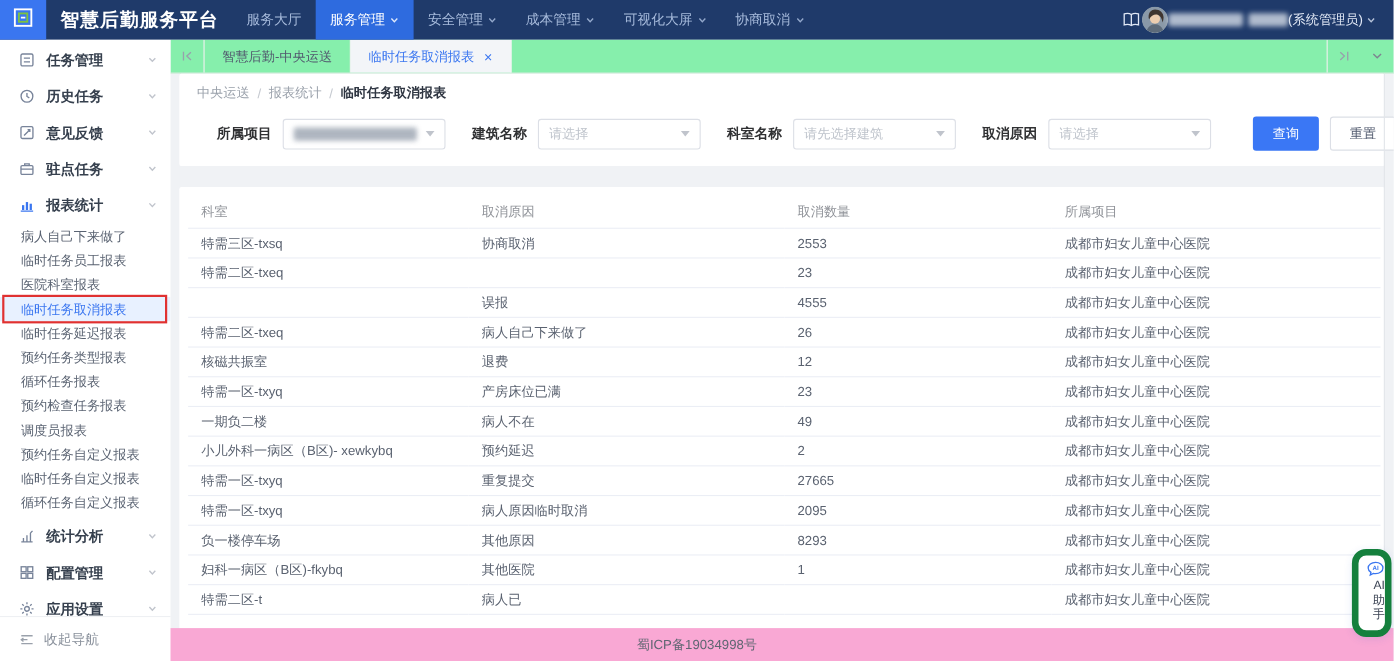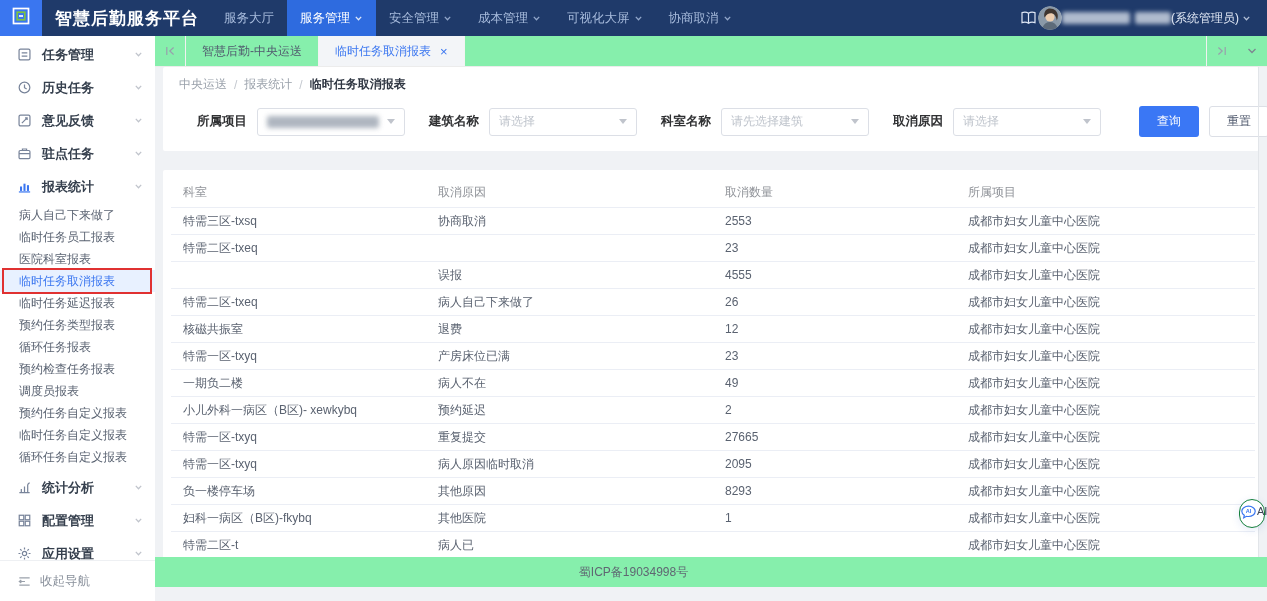--- a/index.html
+++ b/index.html
@@ -58,25 +58,25 @@
   .sel .tri{width:0;height:0;border-left:4px solid transparent;border-right:4px solid transparent;border-top:5px solid #c0c4cc;flex:0 0 auto}
   .blur-val{width:112px;height:12px;border-radius:2px;background:#9aa3b0;filter:blur(2.4px);opacity:.8}
   .btn{font-size:12px;border-radius:3px;cursor:pointer;white-space:nowrap;box-sizing:border-box}
   .btn-primary{background:#3a77f5;color:#fff;padding:7px 18px;margin-left:14px;border:none}
   .btn-plain{background:#fff;color:#515a6e;border:1px solid #dcdfe6;padding:6px 17px;margin-left:10px}
   .card2{margin-top:19px;padding:8px 8px 0;height:403px;overflow:hidden;box-sizing:border-box}
   table{width:100%;border-collapse:collapse;table-layout:fixed}
   th{font-size:12px;color:#909399;font-weight:normal;text-align:left;padding:6px 12px;border-bottom:1px solid #ebeef5;white-space:nowrap}
   td{font-size:12px;color:#5a6270;padding:6px 12px;border-bottom:1px solid #ebeef5;white-space:nowrap;overflow:hidden;line-height:14px}
   
-  .footer{position:absolute;left:0;right:0;bottom:14px;height:30px;background:#86efac;z-index:3;display:flex;align-items:center;justify-content:center}
+  .footer{position:absolute;left:0;right:0;bottom:0;height:30px;background:#f9a8d4;z-index:3;display:flex;align-items:center;justify-content:center}
   .footer span{font-size:12px;color:#5f6672}
   
   .scroll-line{position:absolute;right:8px;top:31px;bottom:30px;width:1px;background:#e2e5e9;z-index:2}
-  .ai-fab{position:absolute;right:2px;top:499px;width:24px;background:#fff;border:1px solid #15803d;border-radius:13px;box-shadow:0 2px 8px rgba(40,90,200,.12);display:flex;align-items:flex-start;padding:5px 0 6px;z-index:6;cursor:pointer}
+  .ai-fab{position:absolute;right:2px;top:499px;width:24px;background:#fff;border:6px solid #15803d;border-radius:13px;box-shadow:0 2px 8px rgba(40,90,200,.12);display:flex;flex-direction:column;align-items:flex-end;padding:5px 0 6px;z-index:6;cursor:pointer}
   .ai-fab .line{font-size:11px;line-height:13.5px;color:#3c4454}
 </style>
 </head>
 <body>
 
 <div class="navbar">
   <div class="nav-toggle">
     <span>
       <svg width="20" height="20" viewBox="0 0 20 20">
           <rect x="2.5" y="2.5" width="15" height="15" fill="none" stroke="#fff" stroke-width="1.7"></rect>

